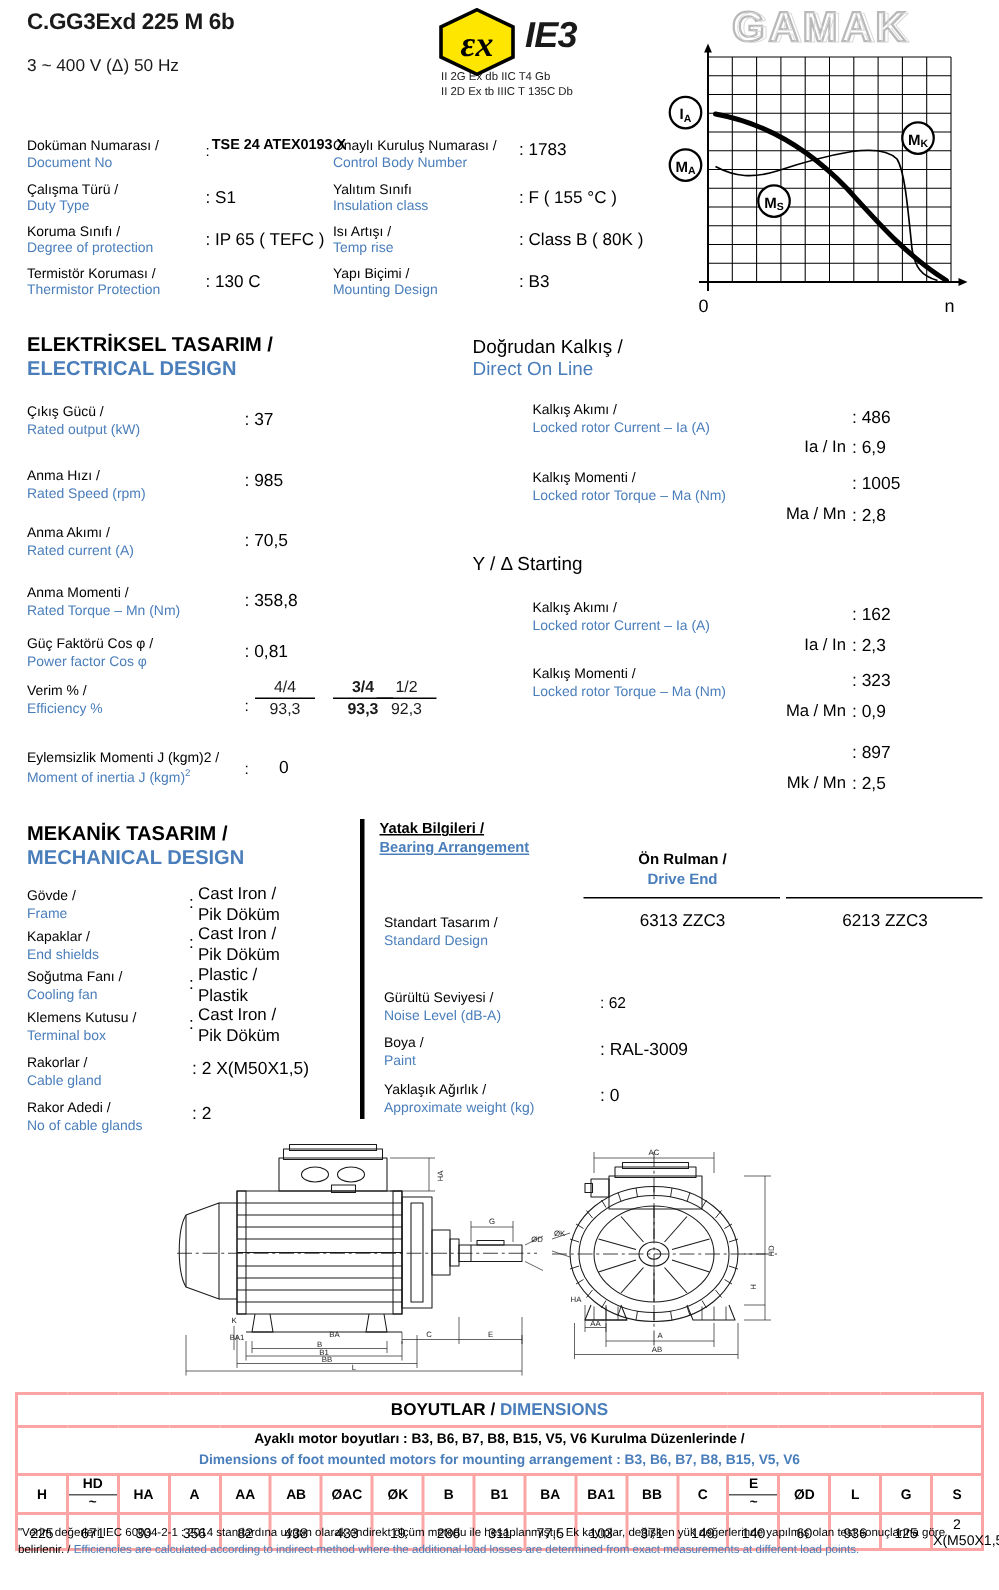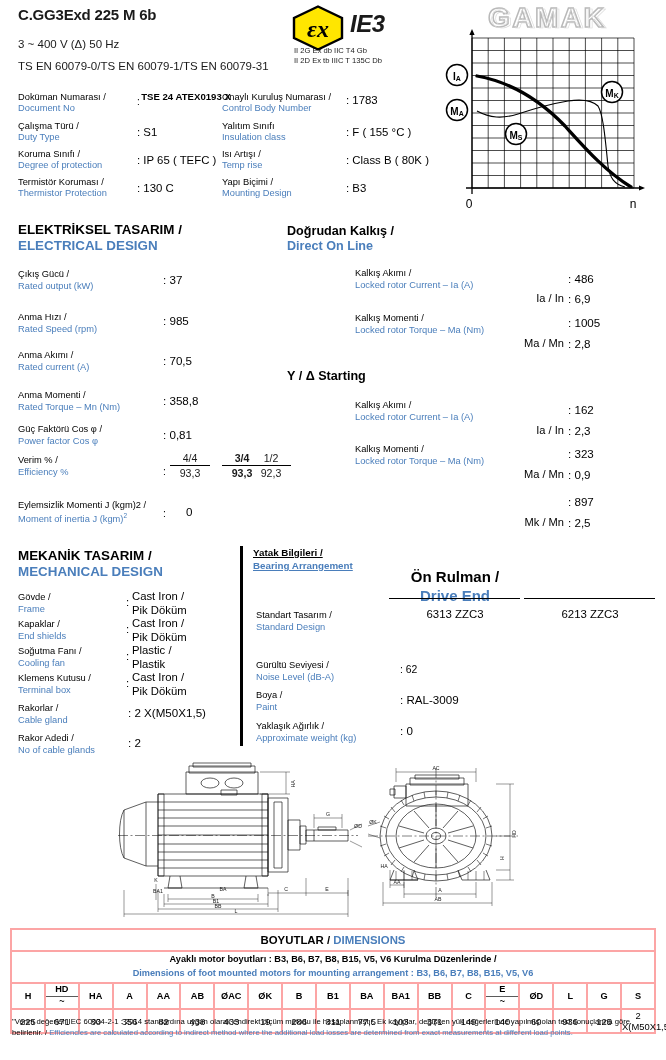--- a/index.html
+++ b/index.html
@@ -33,21 +33,21 @@
   .idlabel{position:absolute;line-height:1.22;}
   .idlabel .t{display:block;color:#000;}
   .idlabel .e{display:block;color:#4a7ebb;}
   .idval{position:absolute;font-size:11.4px;color:#000;white-space:nowrap;}
   .idval-c{position:absolute;font-size:9.6px;font-weight:bold;color:#000;text-align:center;line-height:1.3;}
 
   
   .sec-h{position:absolute;font-size:13.4px;font-weight:bold;line-height:1.18;}
   .sec-h .t{display:block;color:#000;}
   .sec-h .e{display:block;color:#4a7ebb;}
-  .sub-h{position:absolute;font-size:12.6px;font-weight:bold;line-height:1.2;}
+  .sub-h{position:absolute;font-size:12.6px;font-weight:normal;line-height:1.2;margin-left:28px;}
   .sub-h .t{display:block;color:#000;}
   .sub-h .e{display:block;color:#4a7ebb;}
 
   
   .p-lab{position:absolute;font-size:9.3px;line-height:1.25;}
   .p-lab .t{display:block;color:#000;}
   .p-lab .e{display:block;color:#4a7ebb;}
   .p-val{position:absolute;font-size:11.6px;color:#000;white-space:nowrap;}
   .p-val-s{position:absolute;font-size:10.4px;color:#000;white-space:nowrap;}
   .ratio-lab{position:absolute;font-size:11.1px;color:#000;text-align:right;white-space:nowrap;}
@@ -59,21 +59,21 @@
 
   
   .mval2{position:absolute;font-size:11.3px;line-height:1.21;color:#000;}
   .mval2 span{display:block;}
   .mcolon{position:absolute;font-size:11.3px;color:#000;line-height:1.21;}
 
   
   #mech-divider{position:absolute;left:240px;top:546px;width:3px;height:200px;background:#000;}
 
   
-  .bhead{position:absolute;text-align:center;font-size:15px;line-height:1.25;}
+  .bhead{position:absolute;text-align:center;font-size:10px;line-height:1.25;}
   .bhead .t{display:block;color:#000;font-weight:bold;}
   .bhead .e{display:block;color:#4a7ebb;font-weight:bold;}
   .bline{position:absolute;height:1.4px;background:#000;}
   .bval{position:absolute;text-align:center;font-size:11.4px;color:#000;}
   #bearing-title{position:absolute;left:253px;top:547px;font-size:9.8px;line-height:1.3;}
   #bearing-title .t{display:block;color:#000;font-weight:bold;text-decoration:underline;}
   #bearing-title .e{display:block;color:#4a7ebb;font-weight:bold;text-decoration:underline;}
 
   
   #motor-drawing{position:absolute;left:118px;top:758px;width:430px;height:160px;}
@@ -95,21 +95,20 @@
 </style>
 </head>
 <body>
 
 <div class="page">
 
   <div id="header">
 
     <div id="model-title">C.GG3Exd 225 M 6b</div>
     <div id="voltage-line">3 ~ 400 V (Δ) 50 Hz</div>
-    <div id="standards-line">TS EN 60079-0/TS EN 60079-1/TS EN 60079-31</div>
 
     <div id="ex-marking">
       <div>II 2G Ex db IIC T4 Gb</div>
       <div>II 2D Ex tb IIIC T 135C Db</div>
     </div>
 
     <div id="atex-badge">
       <svg width="54" height="46" viewBox="0 0 54 46">
         <polygon points="27,1.5 51,13 51,33 27,44.5 3,33 3,13" fill="#FFE600" stroke="#000" stroke-width="2.4"></polygon>
         <text x="27" y="32" font-family="'Liberation Serif',serif" font-size="24" font-style="italic" font-weight="bold" text-anchor="middle" fill="#000">εx</text>

